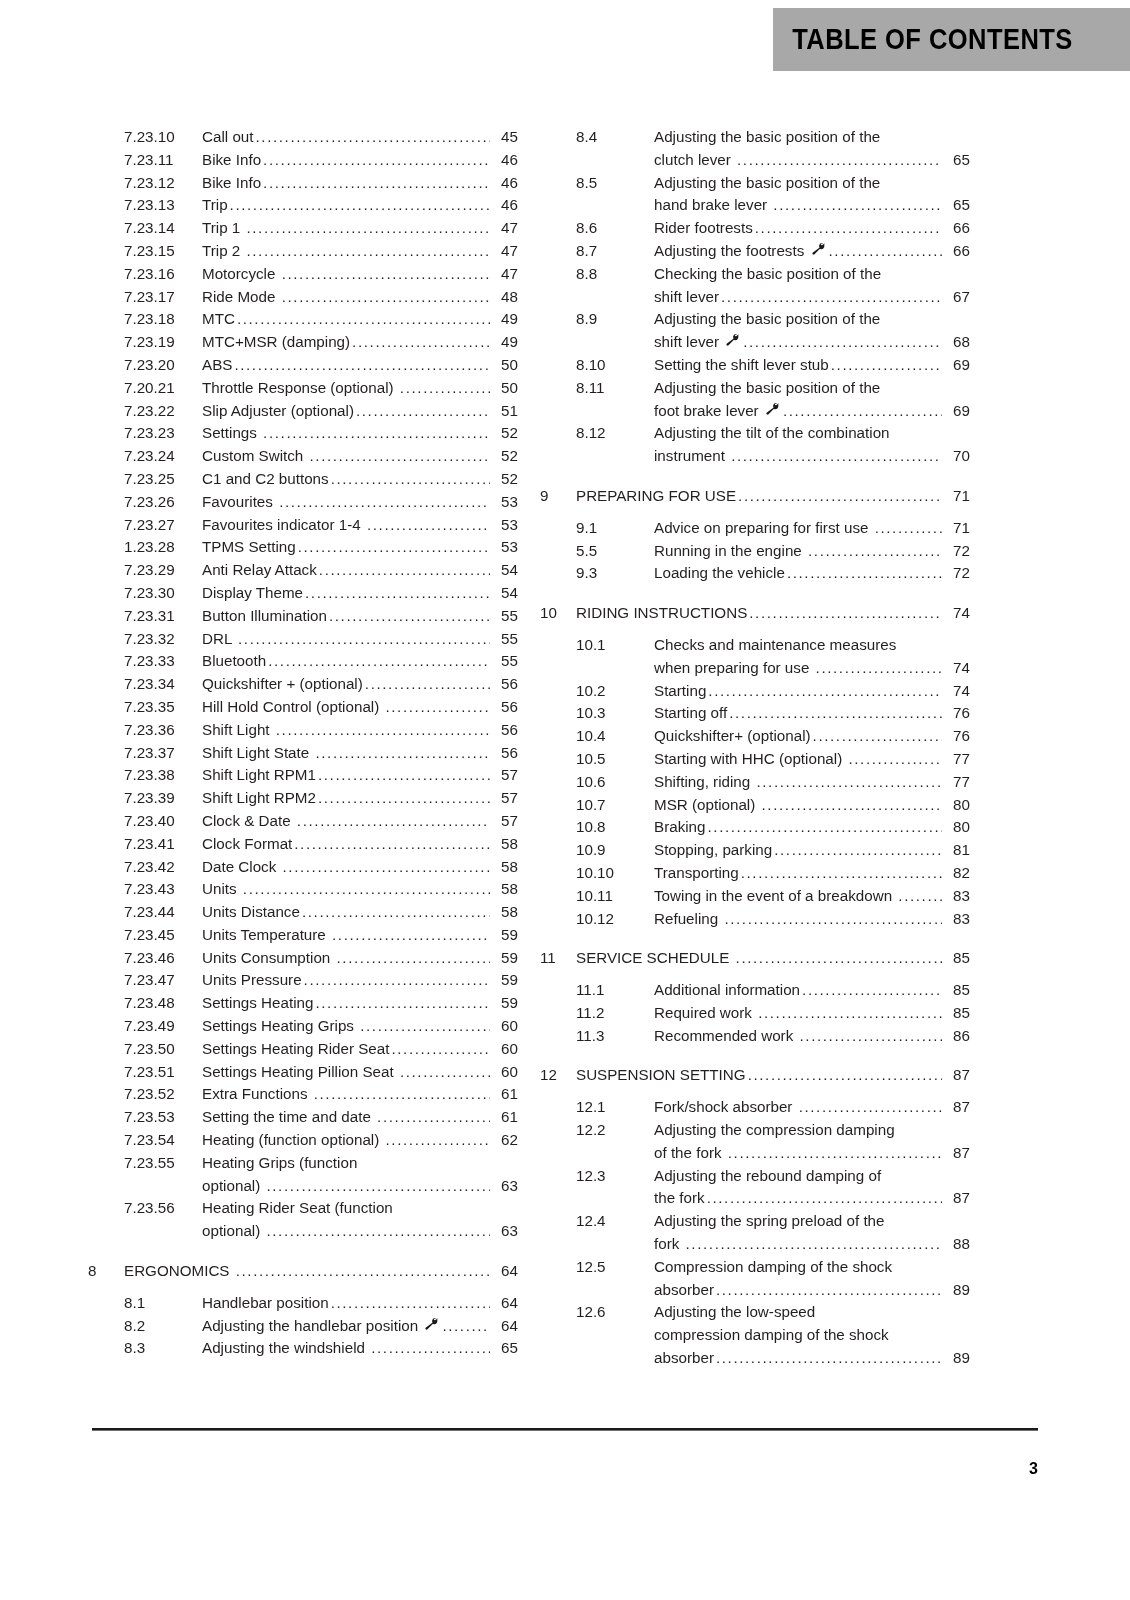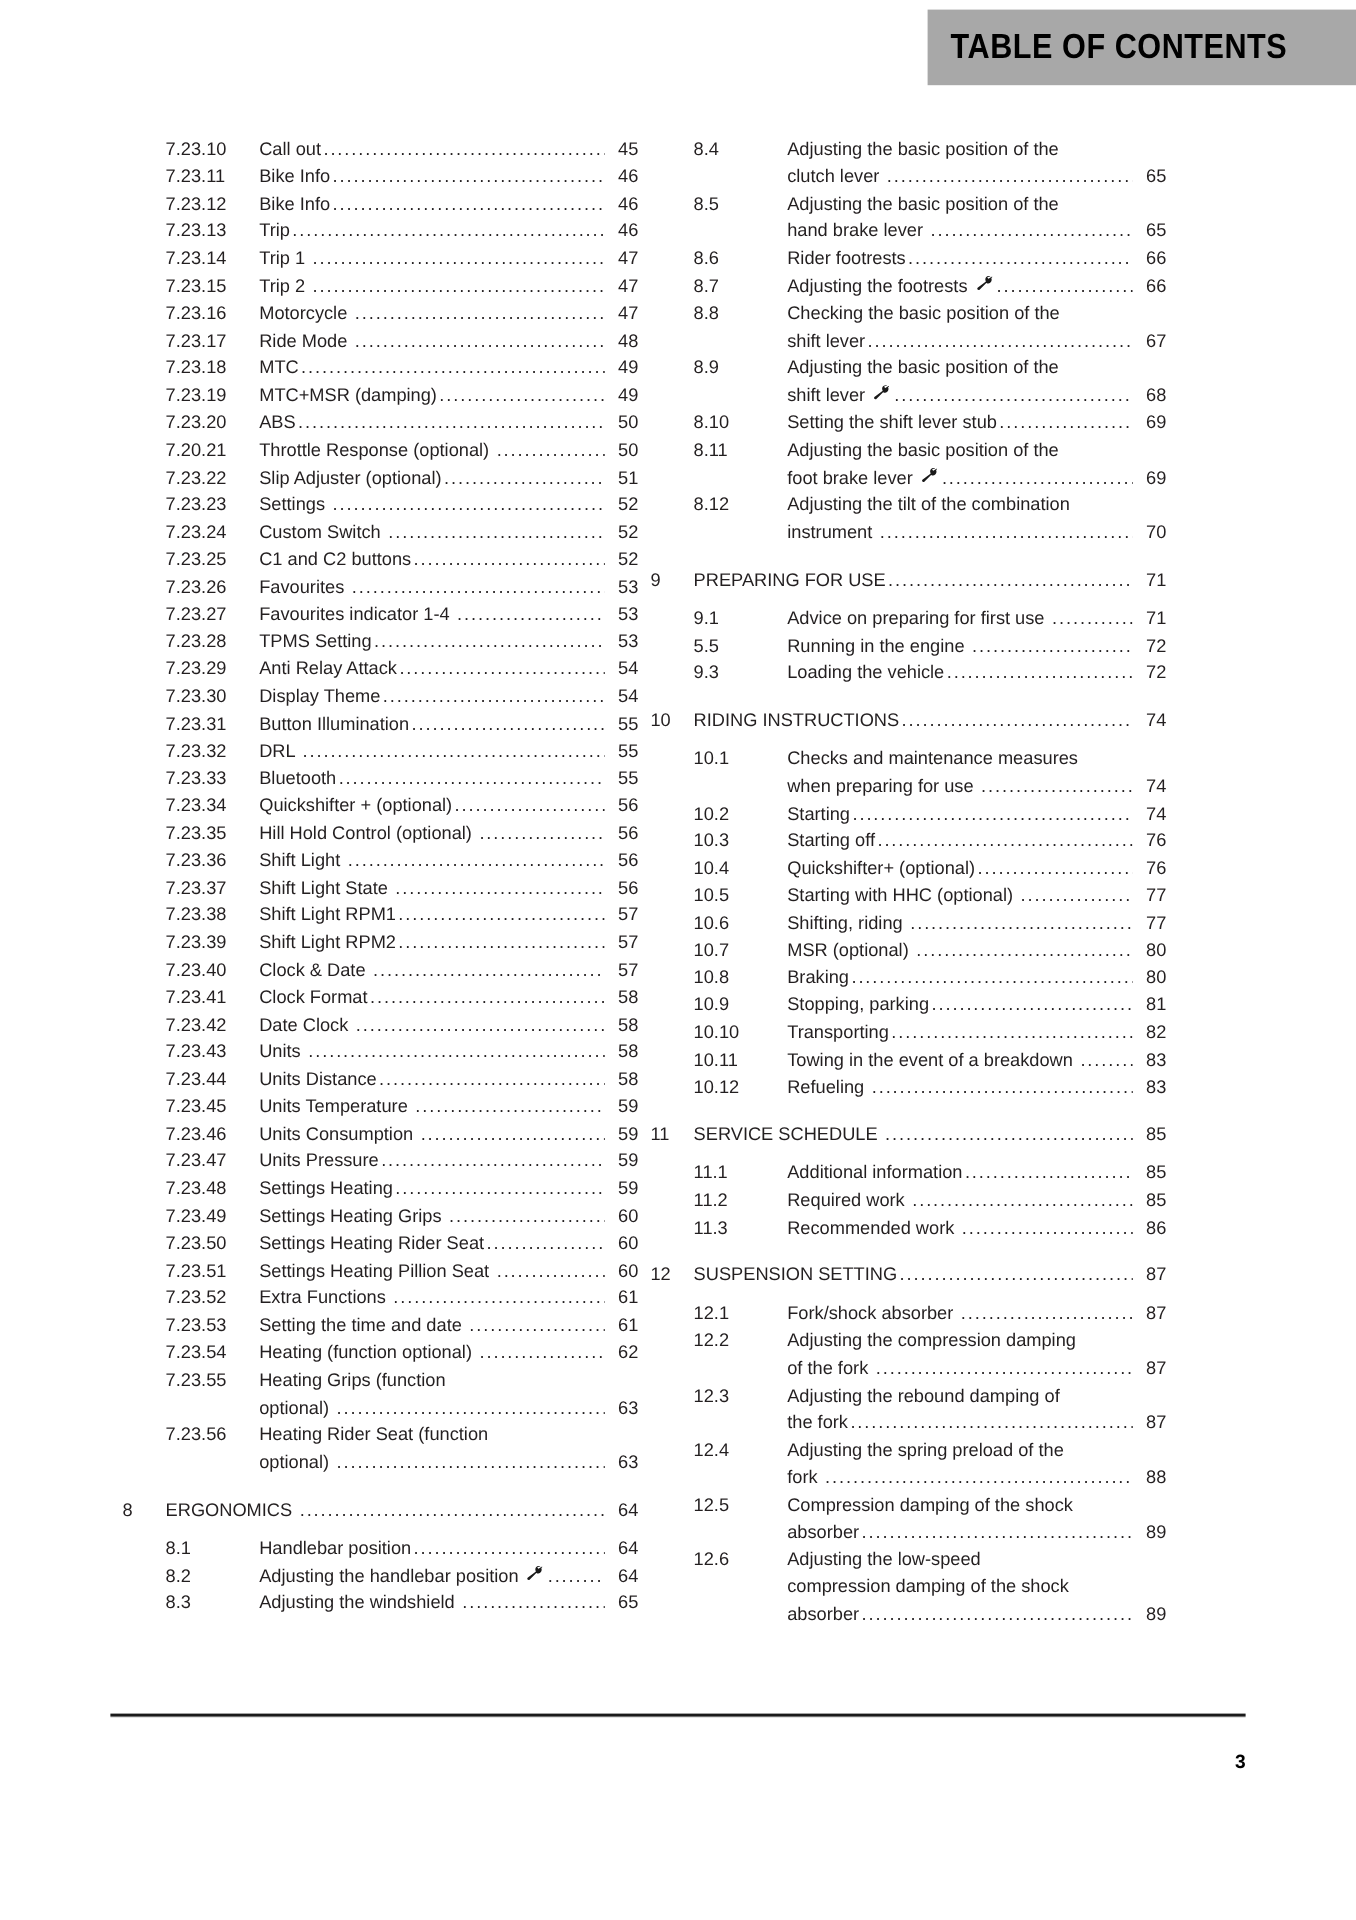--- a/index.html
+++ b/index.html
@@ -28,28 +28,27 @@
     letter-spacing:0.5px;
     color:#000000;
     transform:scaleX(0.88);
     transform-origin:center;
     white-space:nowrap;
   }
 
   
   .toc-columns {
     position:absolute;
-    top:114px; left:0;
+    top:126px; left:0;
     width:955px;
     display:flex;
-    padding-left:14px;
   }
   .toc-col { width:430px; }
   .toc-col.left  { margin-left:88px; }
-  .toc-col.right { margin-left:10px; }
+  .toc-col.right { margin-left:22px; }
 
   
   .entry {
     display:flex;
     align-items:flex-start;
     font-size:15.2px;
     line-height:22.8px;
     color:#231f20;
   }
   .entry .num {
@@ -312,21 +311,21 @@
         <span class="num">7.23.27</span>
         <div class="body">
           <div class="line">
             <span class="title">Favourites indicator 1-4 </span>
             <span class="leader">........................................................................................................................</span>
             <span class="page">53</span>
           </div>
         </div>
       </div>
       <div class="entry lvl2 deep">
-        <span class="num">7.23.28</span>
+        <span class="num">1.23.28</span>
         <div class="body">
           <div class="line">
             <span class="title">TPMS Setting</span>
             <span class="leader">........................................................................................................................</span>
             <span class="page">53</span>
           </div>
         </div>
       </div>
       <div class="entry lvl2 deep">
         <span class="num">7.23.29</span>

